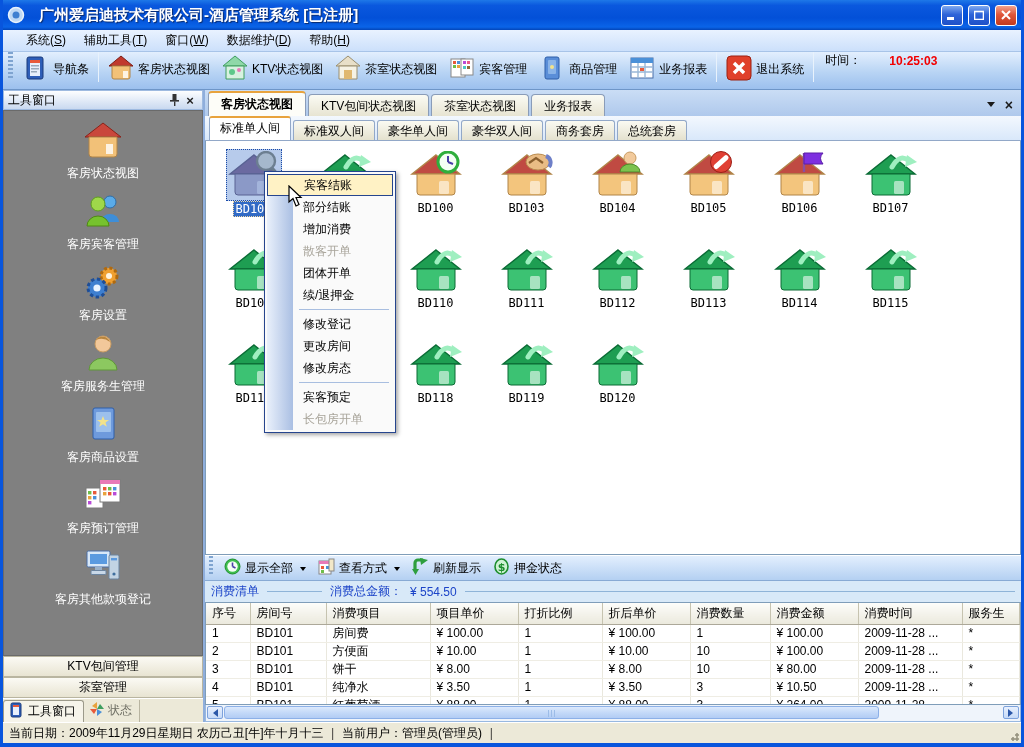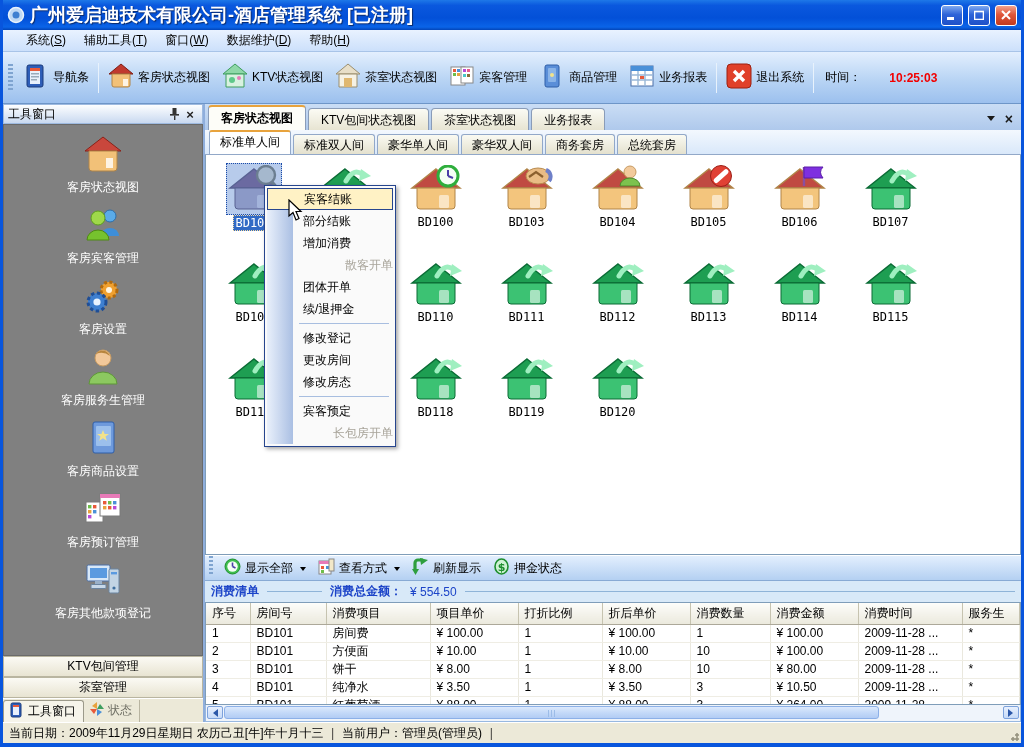--- a/index.html
+++ b/index.html
@@ -4,37 +4,37 @@
 <style>
   * { margin:0; padding:0; box-sizing:border-box; }
   html,body { background:#3A6EA5; }
   body { font-family:"Liberation Sans","DejaVu Sans",sans-serif; font-size:12px; }
   .window { width:1024px; height:747px; background:#0855DD; padding:0 3px 4px 3px;
             display:flex; flex-direction:column; overflow:hidden; position:relative; }
 
   
   .titlebar { height:30px; display:flex; align-items:center; gap:5px; padding:2px 4px 2px 4px;
               background:linear-gradient(180deg,#1E78E8 0%,#0A58DE 18%,#0350D8 60%,#0A64E8 90%,#0345B8 100%); }
-  .apptitle { color:#fff; font-weight:bold; font-size:18px; text-shadow:1px 1px 1px #0A2A6A; flex:1;
-              white-space:nowrap; overflow:hidden; }
+  .apptitle { color:#fff; font-weight:bold; font-size:15px; text-shadow:1px 1px 1px #0A2A6A; flex:1;
+              white-space:nowrap; overflow:hidden;margin-left:9px; }
   .winbtn { width:22px; height:21px; border:1px solid #fff; border-radius:3px; display:flex;
             align-items:center; justify-content:center;
             background:linear-gradient(180deg,#7DA8EF,#2E64D8 45%,#1E50C8); }
   .winbtn.close { background:linear-gradient(180deg,#F2A28C,#E0563A 45%,#C23A1E); }
   .winbtn svg { display:block; }
 
   
   .menubar { height:22px; background:linear-gradient(180deg,#E9F2FF,#CCE0FB);
              display:flex; align-items:center; padding-left:14px; border-bottom:1px solid #A8C4E8; }
   .menu-item { padding:3px 9px; color:#000; cursor:default; }
   .menu-item u { text-decoration:underline; }
 
   
-  .toolbar { height:52px; background:linear-gradient(180deg,#E3EFFE,#B8D4F4 55%,#9CC0EE);
-             display:flex; align-items:center; padding:0 4px; border-bottom:1px solid #6E96C8; }
+  .toolbar { height:38px; background:linear-gradient(180deg,#E3EFFE,#B8D4F4 55%,#9CC0EE);
+             display:flex; align-items:flex-start; padding:0 4px; border-bottom:1px solid #6E96C8; }
   .tgrip { width:5px; height:28px; margin:0 4px 0 1px;
            background:repeating-linear-gradient(180deg,#7FA4D0 0 2px,transparent 2px 4px); }
   .tbtn { display:flex; align-items:center; gap:4px; padding:3px 6px; height:34px; color:#000; }
   .tsep { width:1px; height:30px; background:#7FA0C8; border-right:1px solid #E8F2FC; margin:0 3px; }
   .ttime { display:flex; align-items:center; gap:4px; padding:0 8px; }
   .ttime .tval { color:#F20000; font-weight:bold; font-family:Liberation Sans, sans-serif;margin-left:24px; }
 
   
   .bodyrow { flex:1; display:flex; background:#9DBCE8; min-height:0; }
 
@@ -82,35 +82,35 @@
   .rlabel { margin-top:2px; font-family:"DejaVu Sans Mono","Liberation Mono",monospace; font-size:12px; color:#000; }
   .room.selected .rlabel { background:#316AC5; color:#fff; border:1px dotted #F2D8A0; padding:0 1px; }
 
   
   .ctxmenu { position:absolute; left:58px; top:30px; width:132px; background:#FAFAFA;
              border:1px solid #26458E; box-shadow:2px 2px 4px rgba(0,0,0,.35); z-index:20; padding:2px; }
   .ctxmenu::before { content:""; position:absolute; left:2px; top:2px; bottom:2px; width:26px;
                      background:linear-gradient(90deg,#E9F0FB,#AABFE3); }
   .mi { position:relative; height:22px; line-height:22px; padding-left:36px; color:#000; white-space:nowrap; }
   .mi.hover { background:#FFF2C5; border:1px solid #26458E; line-height:20px; }
-  .mi.disabled { color:#A8A49A;text-align:right; }
+  .mi.disabled { color:#A8A49A; }
   .msep { height:1px; background:#A8BEE0; margin:3px 4px 3px 32px; position:relative; }
   .cursor { position:absolute; z-index:30; }
 
   
   .actionbar { height:26px; background:linear-gradient(180deg,#E3EFFE,#B4D0F2); border-top:1px solid #fff;
                border-bottom:1px solid #88AAD4; display:flex; align-items:flex-start; padding:0 4px; }
   .agrip { width:4px; height:18px; margin-right:5px;
            background:repeating-linear-gradient(180deg,#7FA4D0 0 2px,transparent 2px 4px); }
   .abtn { display:flex; align-items:center; gap:4px; padding:2px 6px; color:#000; }
   .abtn .dd { width:0; height:0; border:3px solid transparent; border-top:4px solid #000; margin:4px 0 0 3px; }
 
   
   .summary { height:21px; background:#D8E9F8; display:flex; align-items:center; padding:0 6px; gap:8px; }
-  .summary .slabel { color:#1C44C8; font-weight:bold; }
+  .summary .slabel { color:#1C44C8; font-weight:normal; }
   .summary .sline { height:1px; background:#8FB4D8; }
   .summary .sline.short { width:55px; }
   .summary .sline.long { flex:1; }
   .summary .sval { color:#1C44C8; }
 
   
   .tablewrap { height:103px; background:#fff; border:1px solid #7F9DB9; overflow:hidden; }
   table.consume { border-collapse:collapse; width:100%; table-layout:fixed; }
   table.consume th { height:21px; background:linear-gradient(180deg,#FDFDFA,#EBE9DD);
                      border-right:1px solid #C6C3B0; border-bottom:1px solid #ACA899; font-weight:normal;

